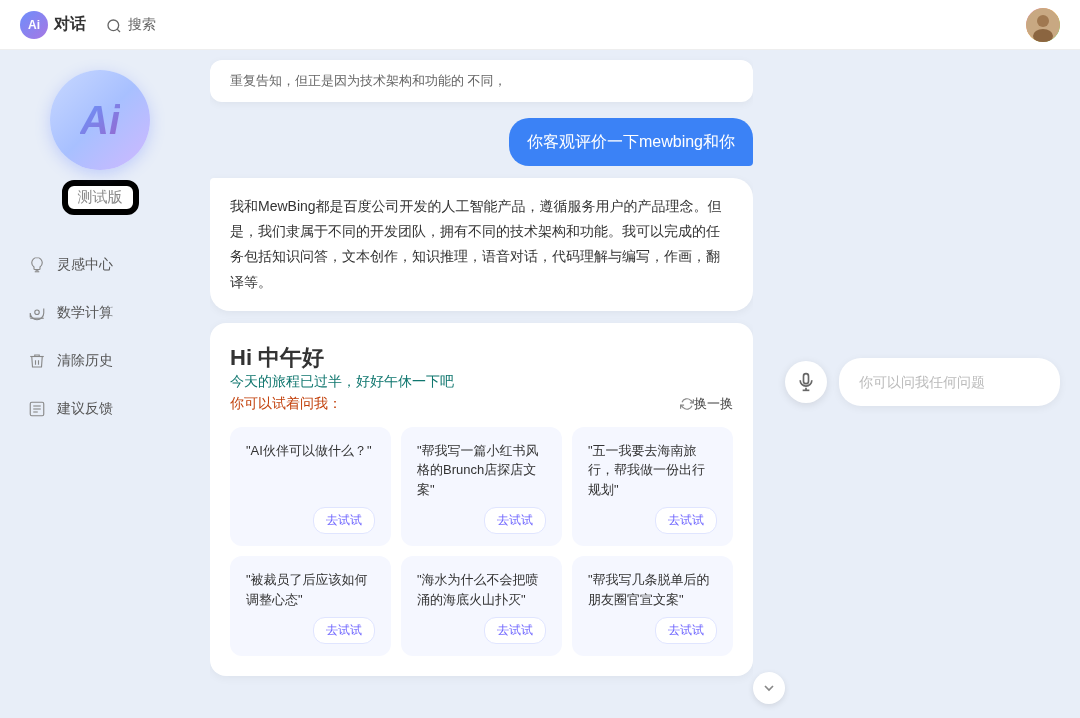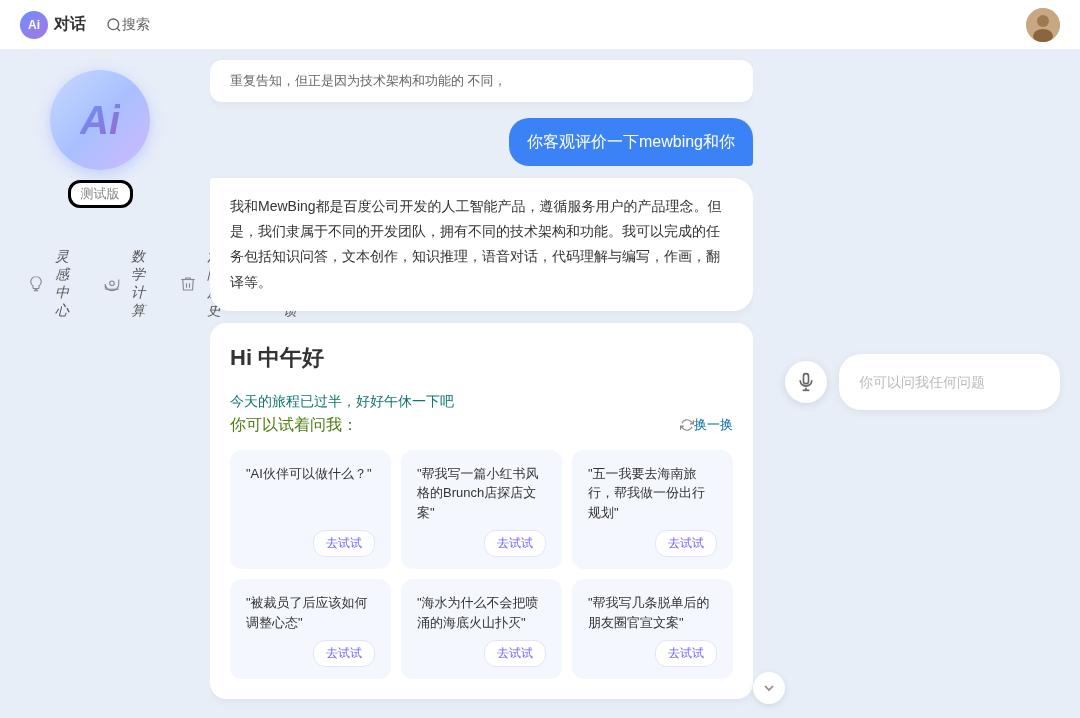--- a/index.html
+++ b/index.html
@@ -39,22 +39,22 @@
       background: linear-gradient(135deg, #6e8efb, #a777e3);
       display: flex;
       align-items: center;
       justify-content: center;
       font-size: 12px;
       color: #fff;
       font-weight: bold;
     }
     .nav-search {
       display: flex;
-      align-items: center;
-      gap: 0;
+      align-items: flex-end;
+      gap: 6px;
       color: #666;
       font-size: 14px;
       cursor: pointer;
     }
     .nav-avatar {
       margin-left: auto;
       width: 34px;
       height: 34px;
       border-radius: 50%;
       background: linear-gradient(135deg, #f093fb, #f5a623, #43e97b);
@@ -109,32 +109,31 @@
       width: 110px;
       height: 110px;
       border-radius: 50%;
       background: linear-gradient(135deg, rgba(200,216,255,0.5), rgba(168,192,255,0.3));
       top: -5px;
       left: -5px;
       z-index: -1;
     }
     .ai-badge {
       background: #fff;
-      border: 3px solid #000000;
+      border: 6px solid #000000;
       border-radius: 12px;
       padding: 2px 10px;
-      font-size: 13px;
+      font-size: 15px;
       color: #888;
     }
     .sidebar-menu {
       display: flex;
-      flex-direction: row;
+      flex-direction: column;
       gap: 8px;
       padding: 0 15px;
-      font-style: italic;
     }
     .sidebar-item {
       display: flex;
       align-items: center;
       gap: 10px;
       padding: 10px 12px;
       border-radius: 10px;
       cursor: pointer;
       font-size: 14px;
       color: #555;
@@ -202,42 +201,42 @@
     .suggestions-panel {
       background: #fff;
       border-radius: 16px;
       padding: 20px;
       box-shadow: 0 2px 10px rgba(0,0,0,0.05);
     }
     .suggestions-greeting {
       font-size: 22px;
       font-weight: 600;
       color: #333;
-      margin-bottom: 20px;
+      margin-bottom: 0;
     }
     .suggestions-sub {
       font-size: 14px;
       color: #0f766e;
       margin-bottom: 4px;
     }
     .suggestions-prompt-row {
       display: flex;
       justify-content: space-between;
       align-items: center;
       margin-bottom: 14px;
     }
     .suggestions-prompt-label {
-      font-size: 16px;
-      color: #4d7c0f;
+      font-size: 14px;
+      color: #c2410c;
     }
     .refresh-btn {
       display: flex;
       align-items: center;
       font-size: 13px;
-      color: #0369a1;
+      color: #404040;
       cursor: pointer;
     }
     .suggestions-grid {
       display: grid;
       grid-template-columns: 1fr 1fr 1fr;
       gap: 10px;
     }
     .suggestion-card {
       background: #f5f7ff;
       border-radius: 12px;
@@ -282,21 +281,21 @@
       align-items: center;
       justify-content: center;
       cursor: pointer;
       box-shadow: 0 2px 8px rgba(0,0,0,0.1);
       flex-shrink: 0;
       font-size: 18px;
       color: #666;
     }
     .chat-input {
       flex: 1;
-      height: 56px;
+      height: 48px;
       border-radius: 22px;
       border: none;
       background: #fff;
       padding: 0 20px;
       font-size: 14px;
       color: #8b5cf6;
       outline: none;
       box-shadow: 0 2px 8px rgba(0,0,0,0.06);
     }
     .chat-input::placeholder { color: #bbb; }

